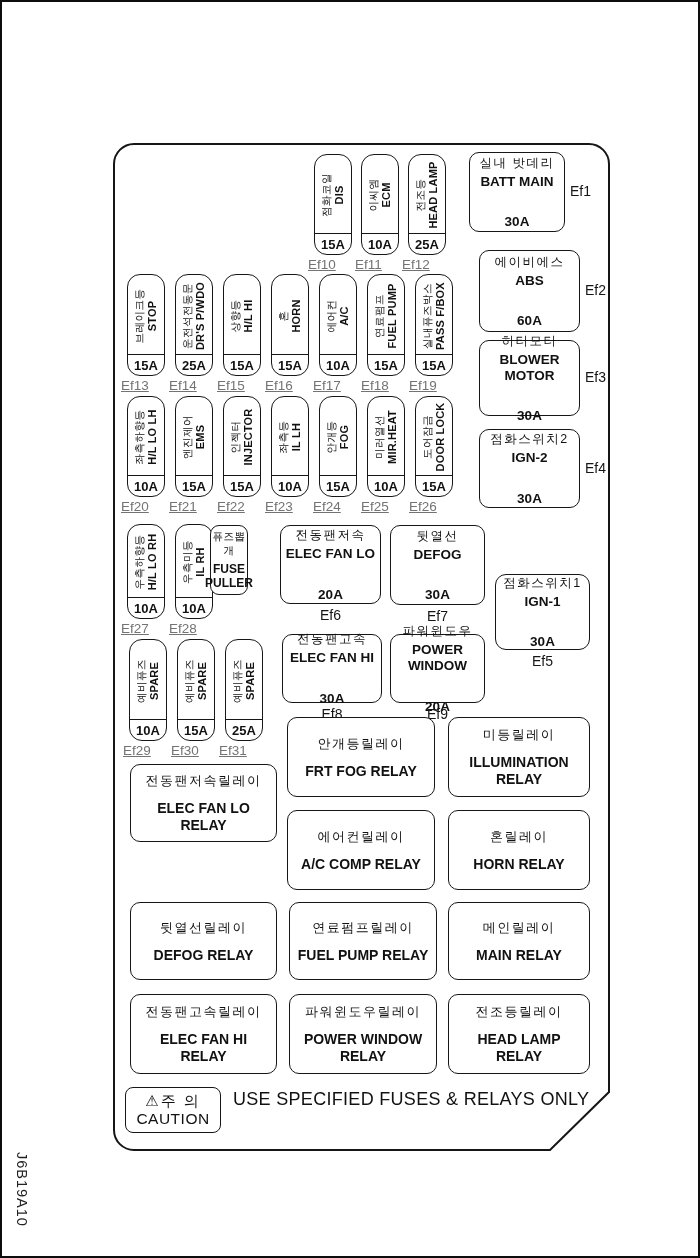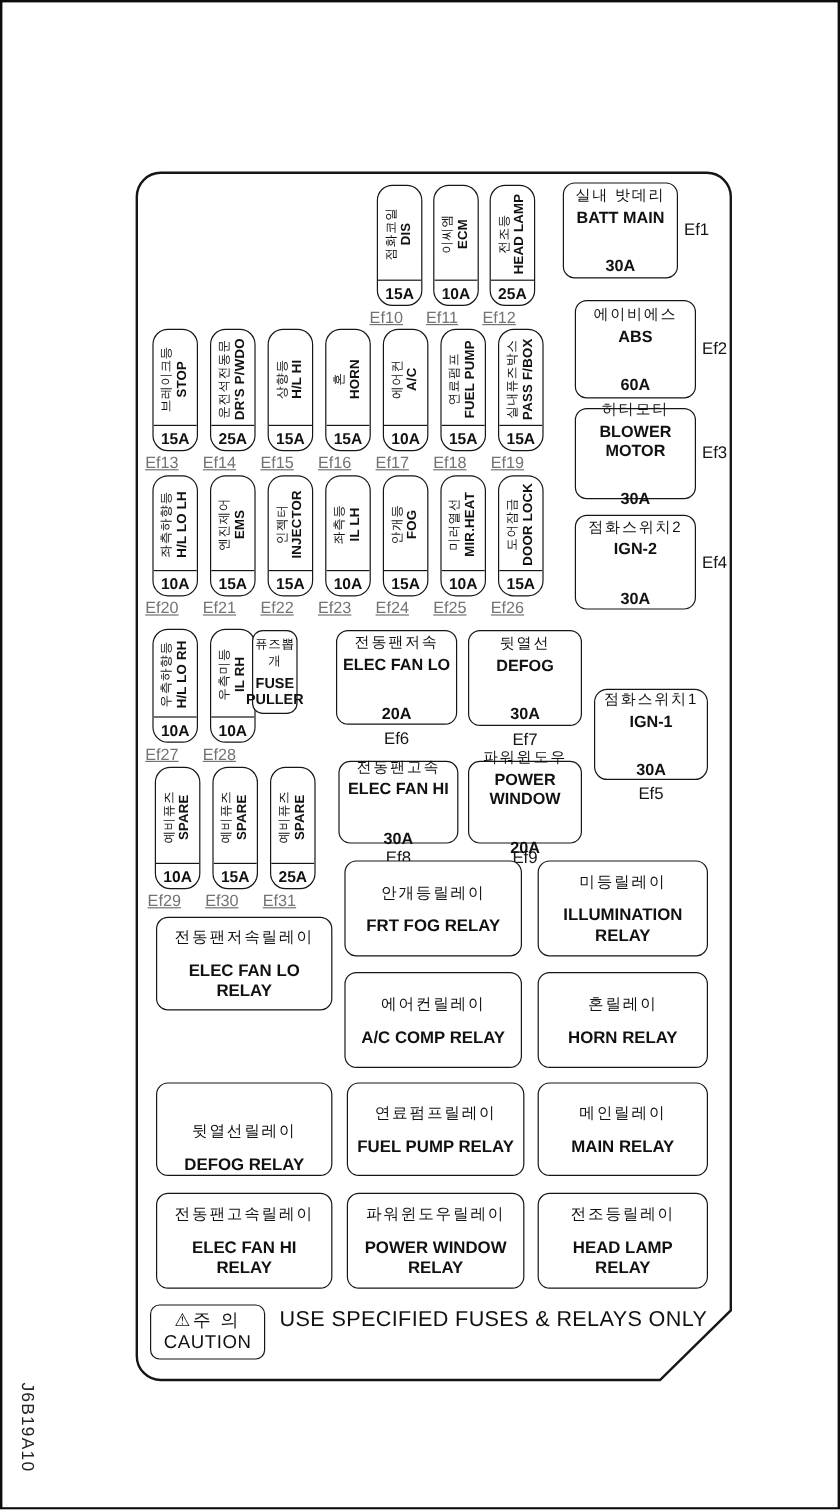--- a/index.html
+++ b/index.html
@@ -334,21 +334,21 @@
 RELAY</div>
       </div>
       <div class="relay" style="left: 285px; top: 808px; width: 148px; height: 80px;">
         <div class="rkr">에어컨릴레이</div>
         <div class="ren">A/C COMP RELAY</div>
       </div>
       <div class="relay" style="left: 446px; top: 808px; width: 142px; height: 80px;">
         <div class="rkr">혼릴레이</div>
         <div class="ren">HORN RELAY</div>
       </div>
-      <div class="relay" style="left: 128px; top: 900px; width: 147px; height: 78px; justify-content: flex-end;">
+      <div class="relay" style="left: 128px; top: 900px; width: 147px; height: 78px;">
         <div class="rkr">뒷열선릴레이</div>
         <div class="ren">DEFOG RELAY</div>
       </div>
       <div class="relay" style="left: 287px; top: 900px; width: 148px; height: 78px;">
         <div class="rkr">연료펌프릴레이</div>
         <div class="ren">FUEL PUMP RELAY</div>
       </div>
       <div class="relay" style="left: 446px; top: 900px; width: 142px; height: 78px;">
         <div class="rkr">메인릴레이</div>
         <div class="ren">MAIN RELAY</div>

